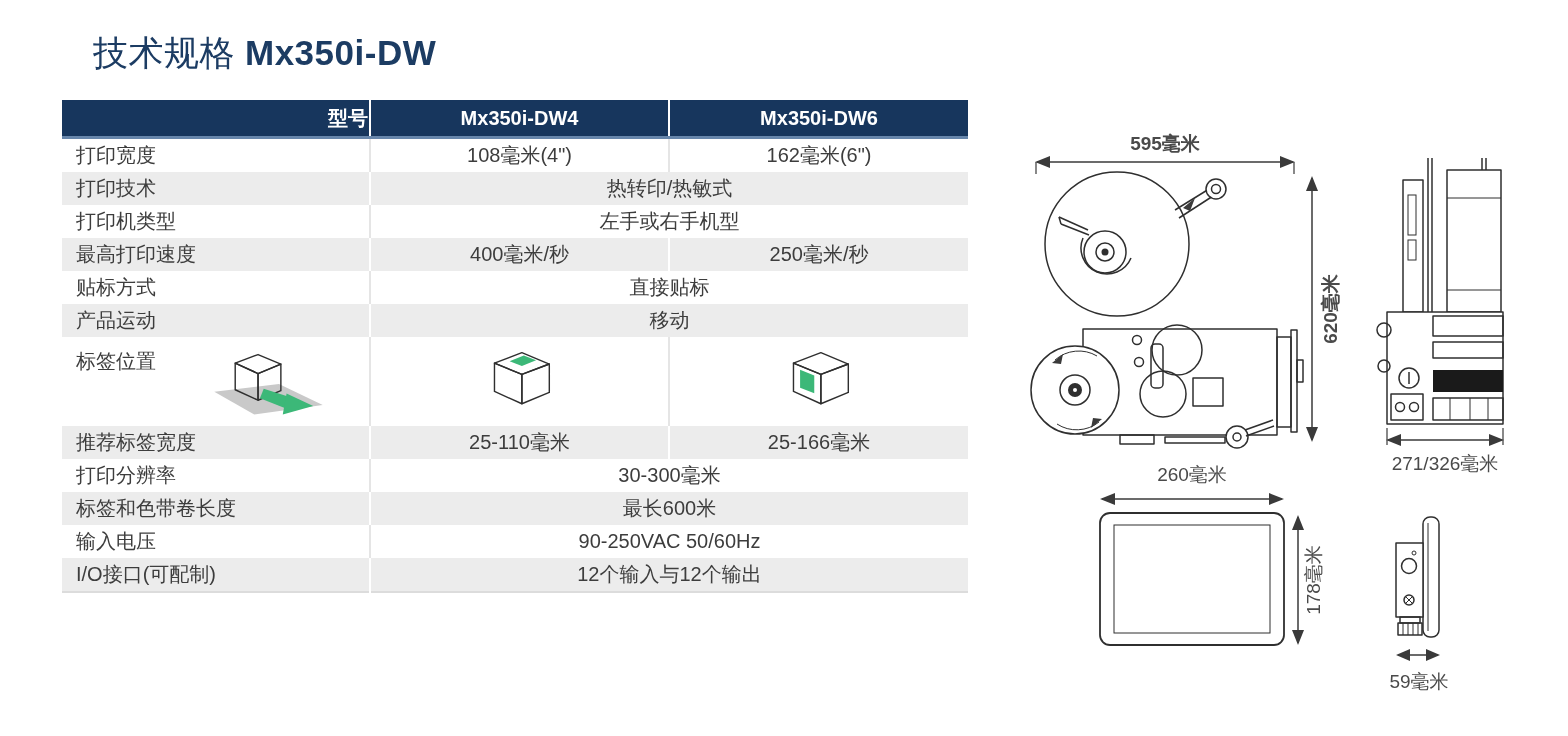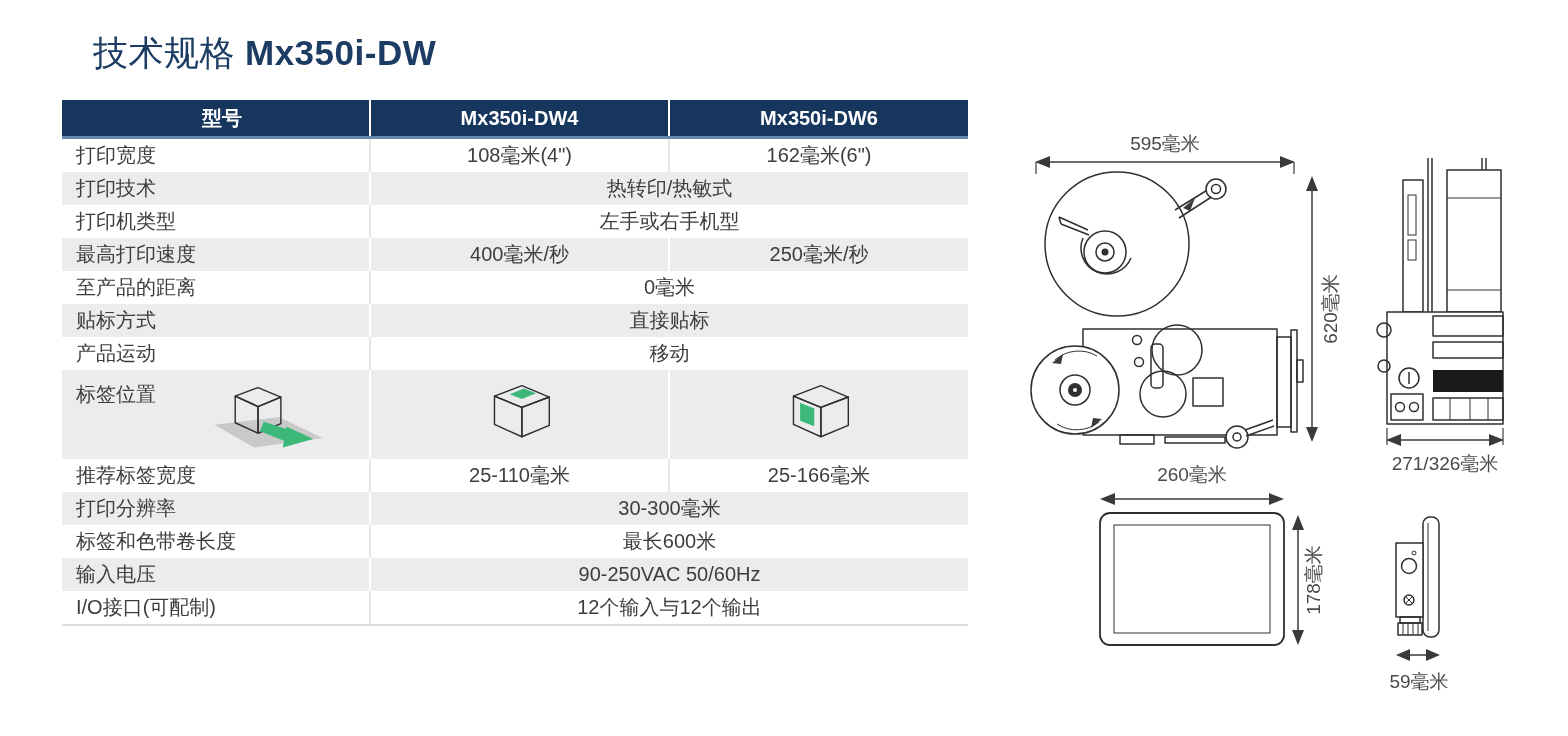--- a/index.html
+++ b/index.html
@@ -9,21 +9,21 @@
   
   .page-title{position:absolute;left:62px;top:30px;font-size:35px;color:#1c3c63;letter-spacing:.5px;margin-left:31px;}
   .page-title .model{font-weight:bold;margin-left:10px;}
 
   
   .spec-table{position:absolute;left:62px;top:100px;width:906px;border-collapse:collapse;table-layout:fixed;
               font-size:20px;border-bottom:2px solid #dcdcdc;}
   .spec-table col.c1{width:308px;} .spec-table col.c2{width:299px;} .spec-table col.c3{width:299px;}
   .spec-table th{background:#17365d;color:#fff;font-weight:bold;height:34px;
                  border-bottom:3px solid #6786ab;}
-  .spec-table th.lblh{text-align:center;padding-left:14px;}
+  .spec-table th.lblh{text-align:right;padding-left:14px;}
   .spec-table th:not(:last-child){border-right:2px solid #fff;}
   .spec-table td{height:33px;padding:0;}
   .spec-table td.lbl{text-align:left;padding-left:14px;white-space:nowrap;}
   .spec-table td.val{text-align:center;}
   .spec-table tbody tr:nth-child(even){background:#ececec;}
   .spec-table tbody tr:nth-child(odd) td:not(:last-child){border-right:2px solid #e5e5e5;}
   .spec-table tbody tr:nth-child(even) td:not(:last-child){border-right:2px solid #fff;}
   .spec-table tr.img-row td{height:89px;vertical-align:middle;}
   .lblcell-flex{display:flex;align-items:flex-start;}
   .lblcell-flex .txt{padding-top:8px;}
@@ -71,24 +71,20 @@
       <td class="val" colspan="2">热转印/热敏式</td>
     </tr>
     <tr>
       <td class="lbl">打印机类型</td>
       <td class="val" colspan="2">左手或右手机型</td>
     </tr>
     <tr>
       <td class="lbl">最高打印速度</td>
       <td class="val">400毫米/秒</td>
       <td class="val">250毫米/秒</td>
-    </tr>
-    <tr>
-      <td class="lbl">至产品的距离</td>
-      <td class="val" colspan="2">0毫米</td>
     </tr>
     <tr>
       <td class="lbl">贴标方式</td>
       <td class="val" colspan="2">直接贴标</td>
     </tr>
     <tr>
       <td class="lbl">产品运动</td>
       <td class="val" colspan="2">移动</td>
     </tr>
 
@@ -145,21 +141,21 @@
       <td class="lbl">输入电压</td>
       <td class="val" colspan="2">90-250VAC 50/60Hz</td>
     </tr>
     <tr>
       <td class="lbl">I/O接口(可配制)</td>
       <td class="val" colspan="2">12个输入与12个输出</td>
     </tr>
   </tbody>
 </table>
 
-<div class="diagram" style="left:1025px;top:132px;">
+<div class="diagram" style="left:1025px;top:132px;font-weight:bold;">
   <svg width="330" height="335" viewBox="0 0 330 335">
 
     <text class="dim-text" x="140" y="18" text-anchor="middle">595毫米</text>
     <line class="ln" x1="12" y1="30" x2="268" y2="30"></line>
     <polygon class="arr" points="10,30 25,24 25,36"></polygon>
     <polygon class="arr" points="270,30 255,24 255,36"></polygon>
     <line class="ln2" x1="11" y1="30" x2="11" y2="42"></line>
     <line class="ln2" x1="269" y1="30" x2="269" y2="42"></line>
 
     <line class="ln" x1="287" y1="46" x2="287" y2="308"></line>

